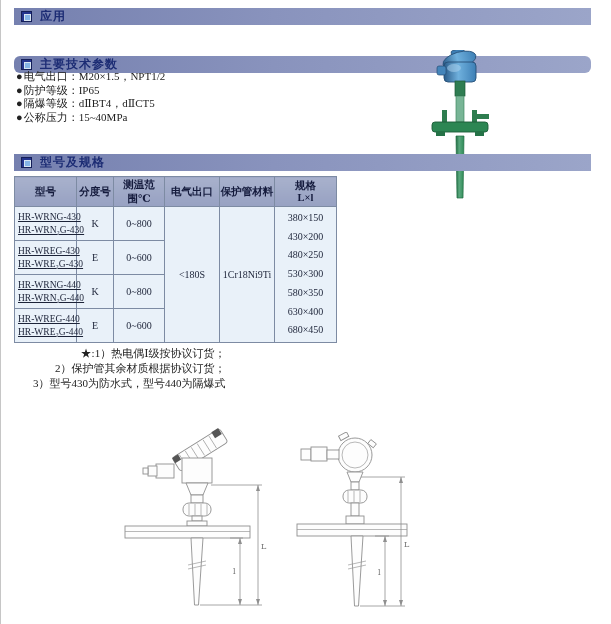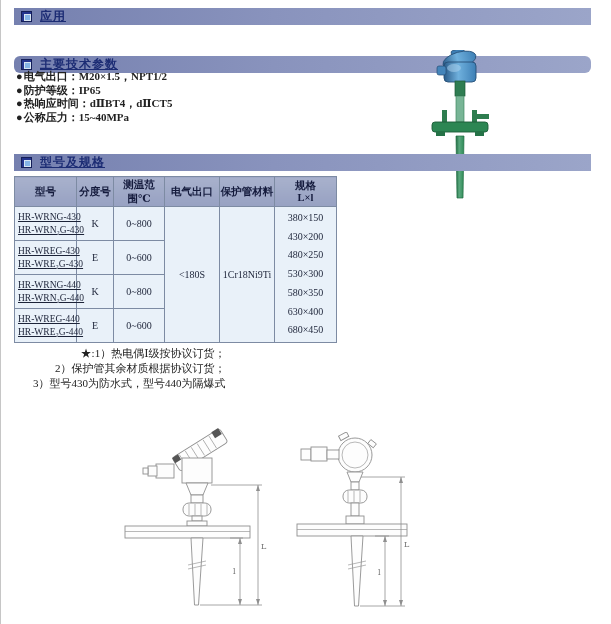--- a/index.html
+++ b/index.html
@@ -19,29 +19,29 @@
   .win-icon {
     width:11px; height:11px; margin-left:7px; flex:0 0 auto;
     background:#24348e; border:1px solid #141e58; position:relative; box-sizing:border-box;
   }
   .win-icon span {
     position:absolute; left:2px; top:2px; width:5px; height:5px;
     background:#85b4e6; border:1px solid #d7e4f2;
   }
   .sec-title {
     margin-left:8px; font-size:12px; font-weight:bold; color:#1c2c74; letter-spacing:1px;
-    line-height:17px; white-space:nowrap;text-decoration:underline;
+    line-height:17px; white-space:nowrap;
   }
 
   .para {
     position:absolute; left:28px; top:29px; width:575px; font-size:11px; color:#333;
     white-space:nowrap; letter-spacing:0.2px;
   }
 
-  .bullets { position:absolute; left:16px; top:70px; font-size:11px; color:#222;font-weight:bold; }
+  .bullets { position:absolute; left:16px; top:70px; font-size:11px; color:#222; }
   .bullets .b-item { height:13.6px; line-height:13.6px; white-space:nowrap; }
   .bullets .b-dot { margin-right:1px; }
 
   
   .spec-table {
     position:absolute; left:14px; top:176px; width:322px;
     border-collapse:collapse; table-layout:fixed; font-size:10px; color:#1c2338;
   }
   .spec-table th, .spec-table td { border:1px solid #7d8ba3; padding:0; }
   .spec-table thead th {
@@ -85,21 +85,21 @@
 
   <div class="sec-bar" style="top:56px;border-radius:6px;">
     <div class="win-icon">
         <span></span>
       </div>
     <div class="sec-title">主要技术参数</div>
   </div>
   <div class="bullets">
     <div class="b-item"><span class="b-dot">●</span><span>电气出口：M20×1.5，NPT1/2</span></div>
     <div class="b-item"><span class="b-dot">●</span><span>防护等级：IP65</span></div>
-    <div class="b-item"><span class="b-dot">●</span><span>热响应时间：dⅡBT4，dⅡCT5</span></div>
+    <div class="b-item"><span class="b-dot">●</span><span>隔爆等级：dⅡBT4，dⅡCT5</span></div>
     <div class="b-item"><span class="b-dot">●</span><span>公称压力：15~40MPa</span></div>
   </div>
 
   <svg class="photo" width="64" height="152" viewBox="0 0 64 152">
     <defs>
       <linearGradient id="gGreen" x1="0" y1="0" x2="1" y2="0">
         <stop offset="0" stop-color="#1e6b40"></stop>
           <stop offset="0.4" stop-color="#5aa87e"></stop>
           <stop offset="1" stop-color="#2e8b57"></stop>
       </linearGradient>

